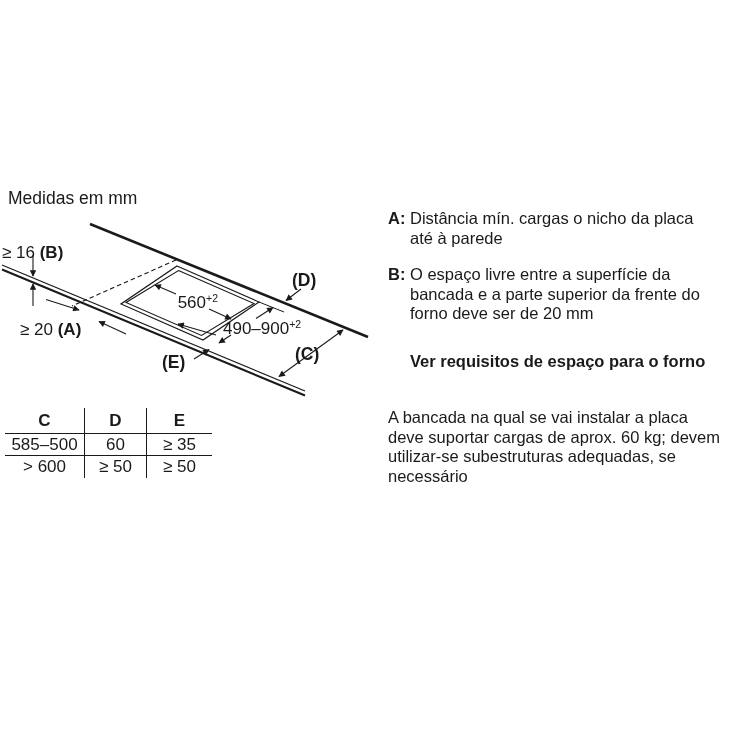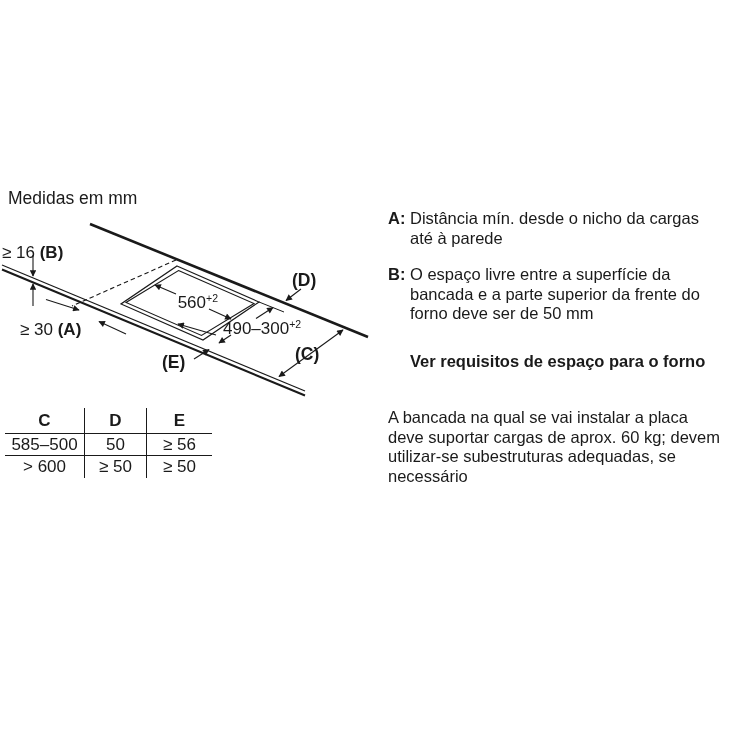--- a/index.html
+++ b/index.html
@@ -89,55 +89,55 @@
 
     <line x1="301" y1="289" x2="286" y2="300.5" stroke-width="1.1" marker-end="url(#ah)"></line>
     <line x1="194" y1="359" x2="209" y2="349.5" stroke-width="1.1" marker-end="url(#ah)"></line>
   </g>
 </svg>
 
 <div class="abs dia-label" id="page-title">Medidas em mm</div>
 
 <div class="abs dia-label" id="dim-b-label"><span>≥ 16 </span><b>(B)</b></div>
 
-<div class="abs dia-label" id="dim-a-label"><span>≥ 30 </span><b>(A)</b></div>
+<div class="abs dia-label" id="dim-a-label"><span>≥ 20 </span><b>(A)</b></div>
 
 <div class="abs dim-num" id="dim-560"><span>560</span><sup>+2</sup></div>
 
-<div class="abs dim-num" id="dim-490"><span>490–300</span><sup>+2</sup></div>
+<div class="abs dim-num" id="dim-490"><span>490–900</span><sup>+2</sup></div>
 
 <div class="abs ref-label" id="label-d">(D)</div>
 <div class="abs ref-label" id="label-c">(C)</div>
 <div class="abs ref-label" id="label-e">(E)</div>
 
 <div class="abs" id="dim-table">
   <div class="cell head vline hline">C</div>
   <div class="cell head vline hline">D</div>
   <div class="cell head hline">E</div>
 
   <div class="cell vline hline">585–500</div>
-  <div class="cell vline hline">50</div>
-  <div class="cell hline">≥ 56</div>
+  <div class="cell vline hline">60</div>
+  <div class="cell hline">≥ 35</div>
 
   <div class="cell vline">&gt; 600</div>
   <div class="cell vline">≥ 50</div>
   <div class="cell">≥ 50</div>
 </div>
 
 <div class="abs note" id="note-a">
   <span class="letter">A:</span>
-  <span class="body">Distância mín. desde o nicho da cargas
+  <span class="body">Distância mín. cargas o nicho da placa
 até à parede</span>
 </div>
 
 <div class="abs note" id="note-b">
   <span class="letter">B:</span>
   <span class="body">O espaço livre entre a superfície da
 bancada e a parte superior da frente do
-forno deve ser de 50 mm</span>
+forno deve ser de 20 mm</span>
 </div>
 
 <div class="abs" id="note-see">Ver requisitos de espaço para o forno</div>
 
 <div class="abs" id="note-load">A bancada na qual se vai instalar a placa
 deve suportar cargas de aprox. 60 kg; devem
 utilizar-se subestruturas adequadas, se
 necessário</div>
 
 </body></html>

